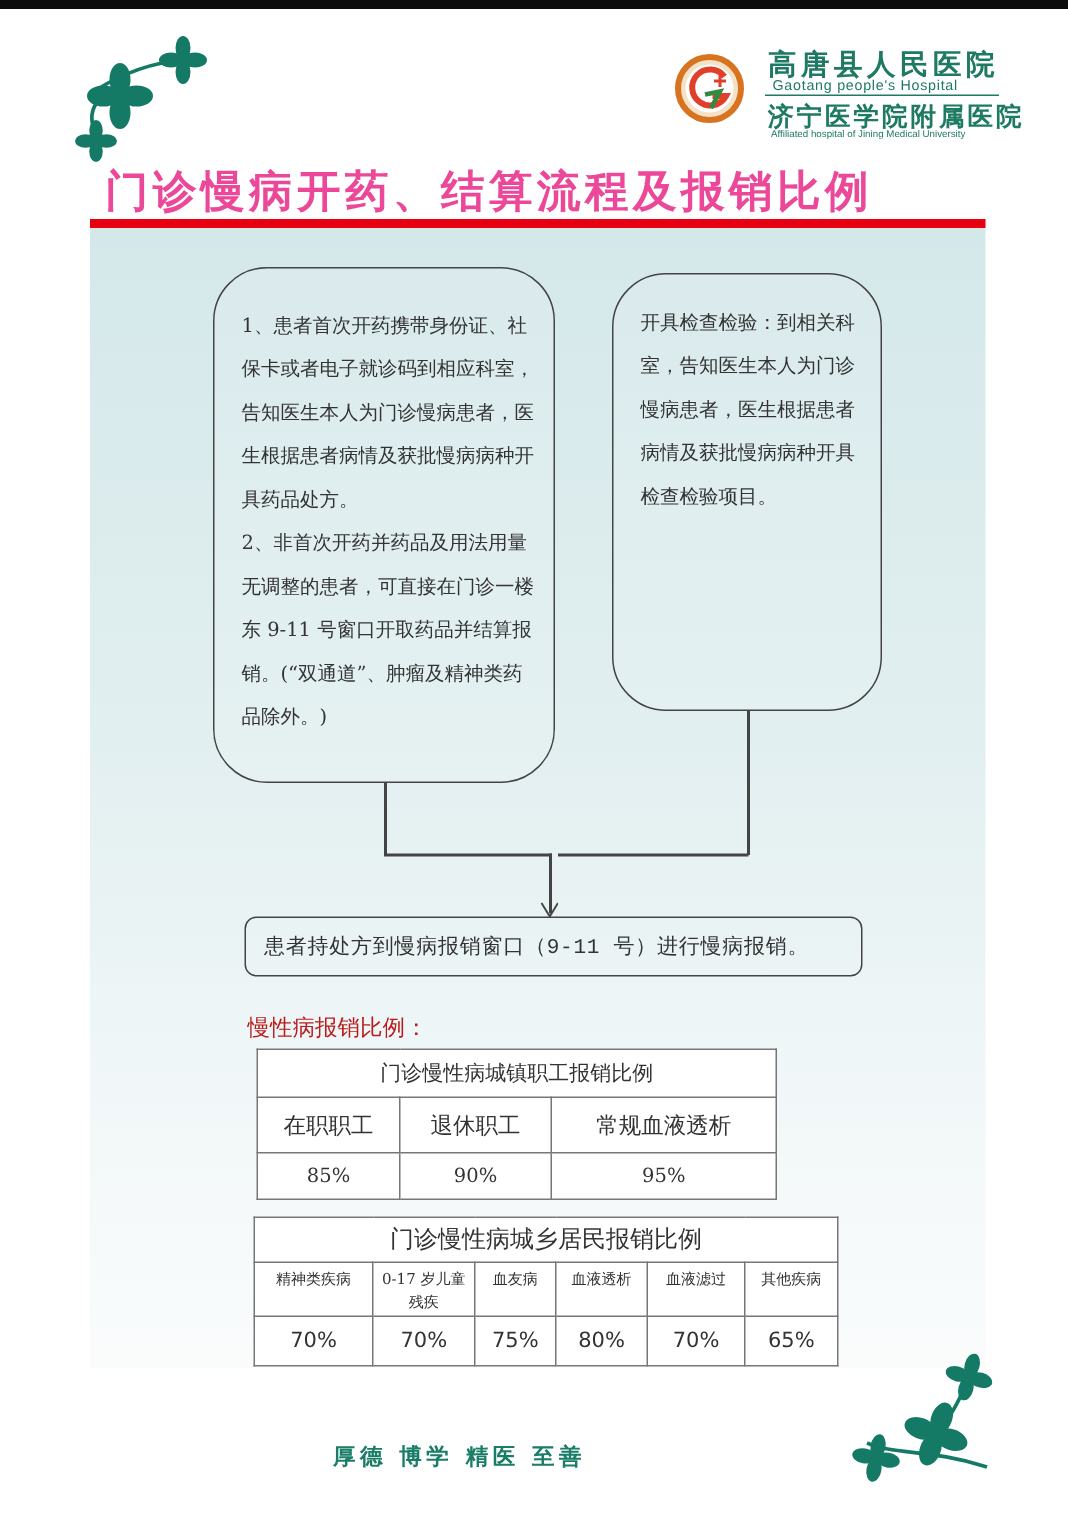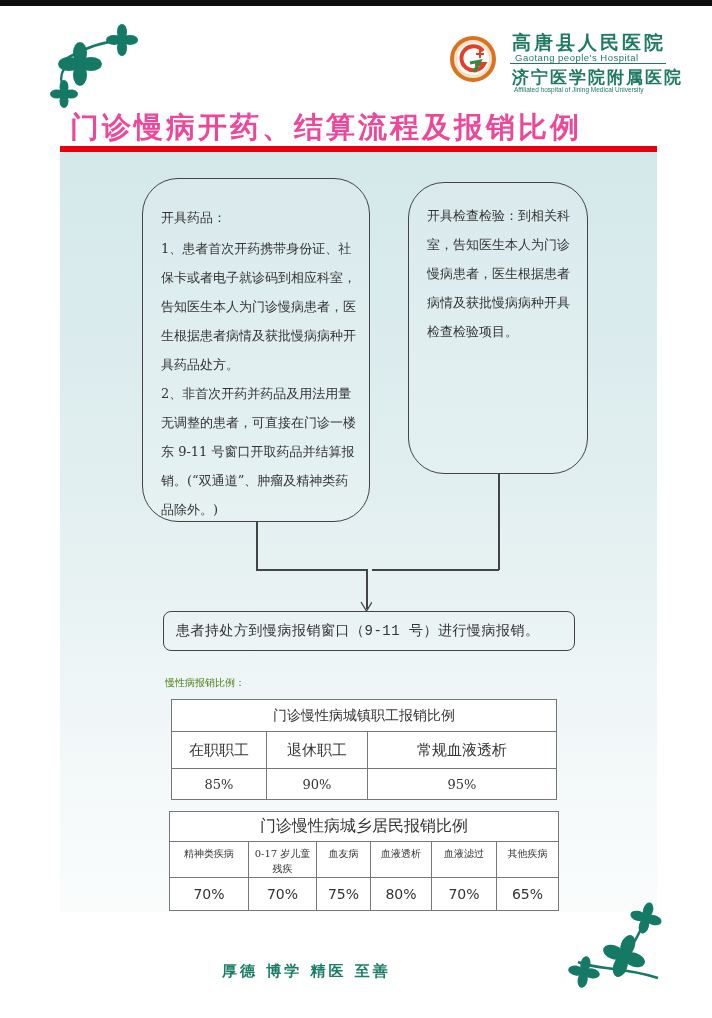--- a/index.html
+++ b/index.html
@@ -33,26 +33,26 @@
   .box p { font-size: 13px; line-height: 29px; color: #333; }
   .box-left .head { margin-bottom: 2px; }
 
   .connector { position: absolute; background: #444; }
 
   .arrow-head { position: absolute; left: 360px; top: 600px; width: 12px; height: 12px; }
 
   .final-box { position: absolute; left: 163px; top: 611px; width: 412px; height: 40px; border: 1.5px solid #444; border-radius: 8px; padding: 0 12px; display: flex; align-items: center; font-family: Liberation Mono, monospace; }
   .final-box span { font-size: 14px; color: #333; letter-spacing: 0.5px; }
 
-  .ratio-label { position: absolute; left: 165px; top: 676px; font-size: 10px; color: #4d7c0f; }
+  .ratio-label { position: absolute; left: 165px; top: 676px; font-size: 15px; color: #b91c1c; }
 
   table { border-collapse: collapse; position: absolute; background: #ffffff; }
   td, th { border: 1.2px solid #777; text-align: center; color: #333; font-weight: normal; }
 
-  .table1 { left: 171px; top: 699px; width: 386px; }
+  .table1 { left: 171px; top: 699px; width: 347px; }
   .table1 .tt { height: 32px; font-size: 14px; }
   .table1 .hd td { height: 37px; font-size: 15px; }
   .table1 .vl td { height: 31px; font-size: 13px; }
 
   .table2 { left: 169px; top: 811px; width: 390px; }
   .table2 .tt { height: 30px; font-size: 16px; }
   .table2 .hd td { height: 36px; font-size: 10px; vertical-align: top; padding-top: 4px; line-height: 15px; }
   .table2 .vl td { height: 33px; font-size: 14px; font-family: "DejaVu Sans", sans-serif; }
 
   .motto { position: absolute; left: 222px; top: 962px; font-size: 15px; font-weight: bold; color: #1a7d67; letter-spacing: 3px; font-family: "DejaVu Serif", serif; white-space: nowrap; }
@@ -100,21 +100,20 @@
 <div class="hosp-line"></div>
 <div class="hosp-cn2">济宁医学院附属医院</div>
 <div class="hosp-en2">Affiliated hospital of Jining Medical University</div>
 
 <div class="page-title">门诊慢病开药、结算流程及报销比例</div>
 <div class="red-rule"></div>
 
 <div class="panel"></div>
 
 <div class="box box-left">
-  <p class="head">开具药品：</p>
   <p>1、患者首次开药携带身份证、社保卡或者电子就诊码到相应科室，告知医生本人为门诊慢病患者，医生根据患者病情及获批慢病病种开具药品处方。</p>
   <p>2、非首次开药并药品及用法用量无调整的患者，可直接在门诊一楼东 9-11 号窗口开取药品并结算报销。(“双通道”、肿瘤及精神类药品除外。)</p>
 </div>
 
 <div class="box box-right">
   <p>开具检查检验：到相关科室，告知医生本人为门诊慢病患者，医生根据患者病情及获批慢病病种开具检查检验项目。</p>
 </div>
 
 <div class="connector" style="left:256px; top:522px; width:1.5px; height:48px;"></div>
 <div class="connector" style="left:256px; top:569px; width:112px; height:1.5px;"></div>

